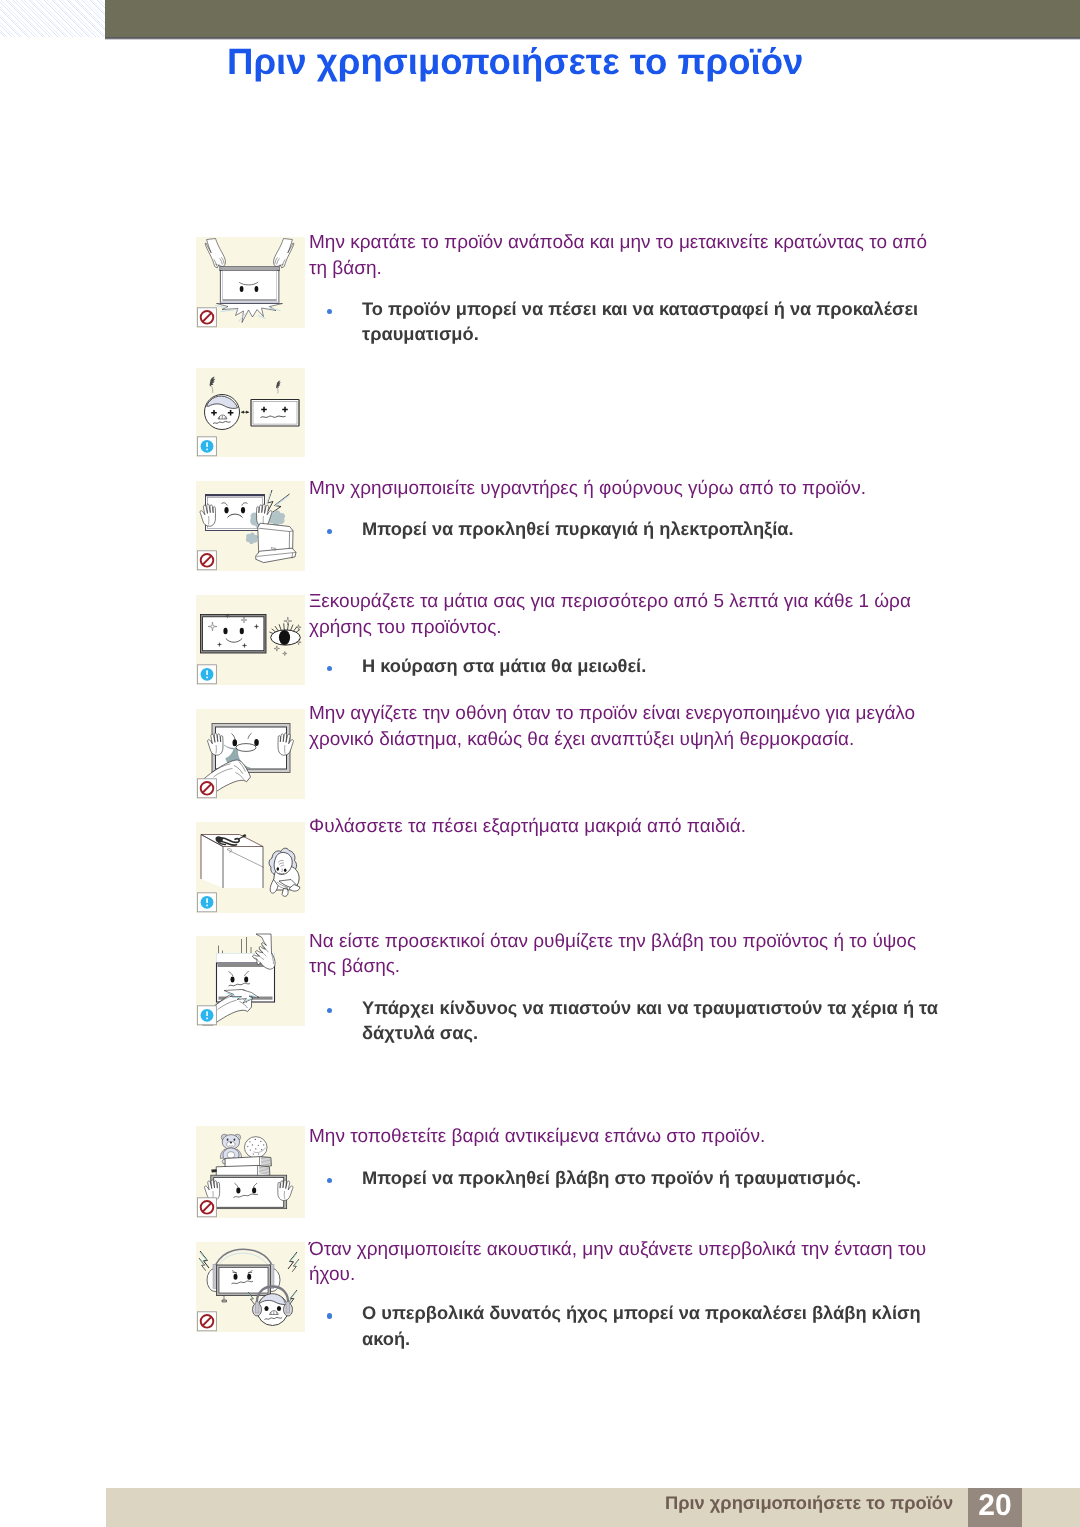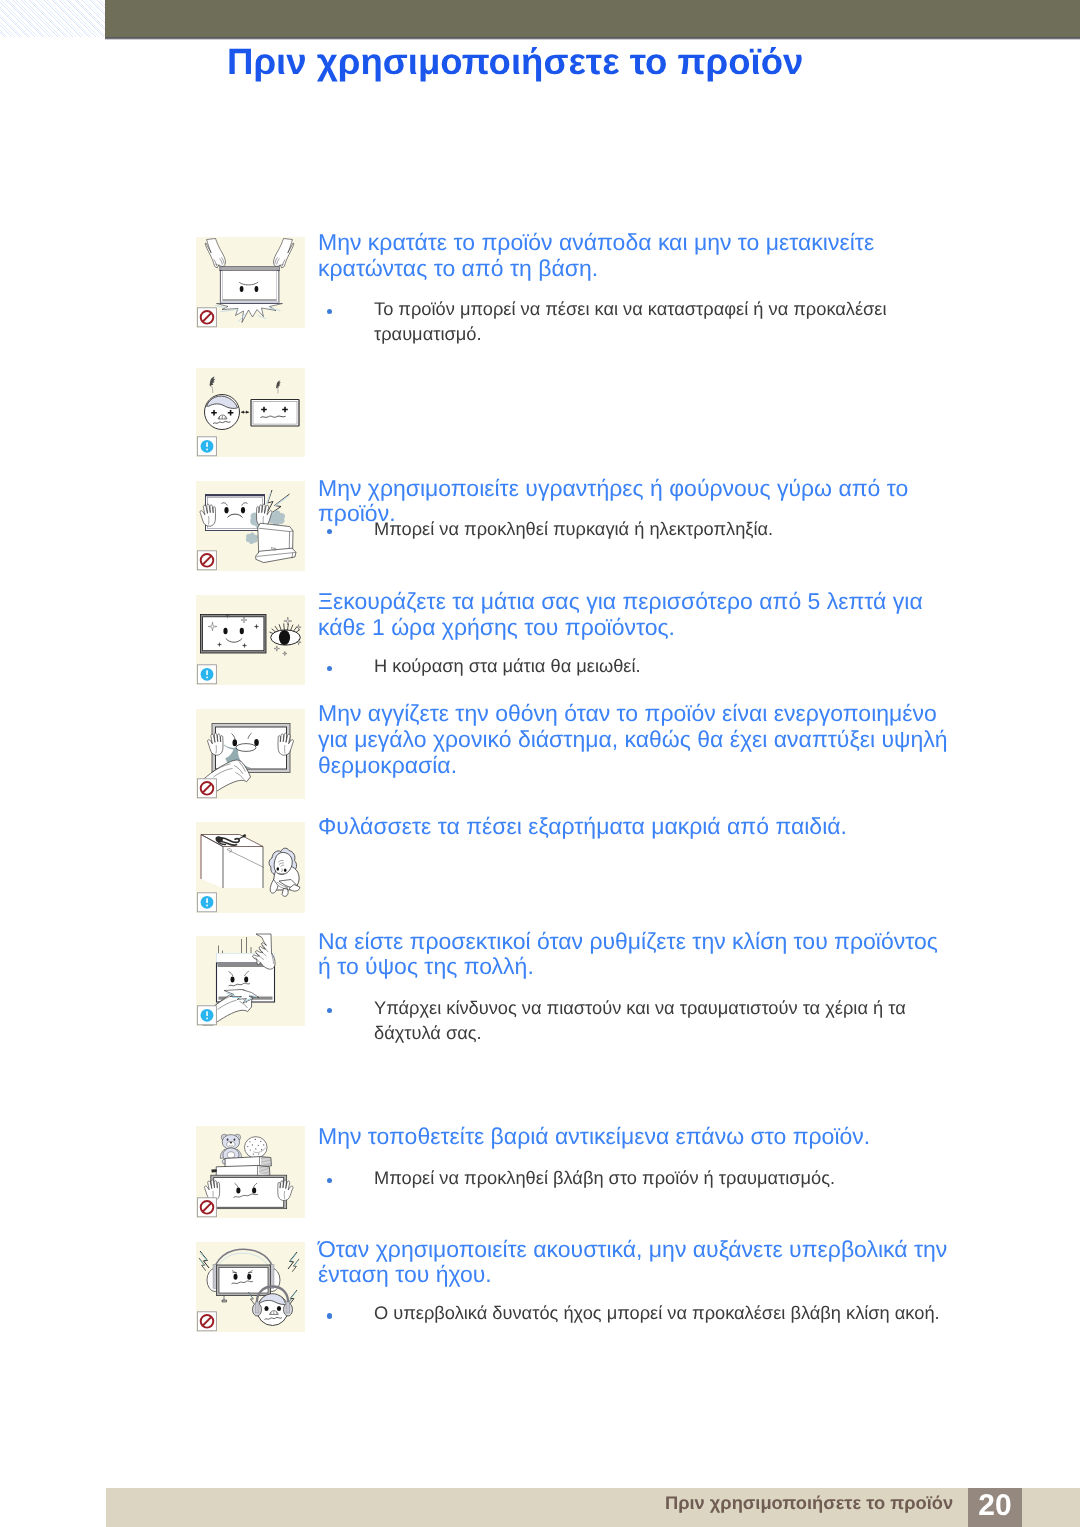--- a/index.html
+++ b/index.html
@@ -6,24 +6,24 @@
   *{-webkit-font-smoothing:antialiased;text-rendering:geometricPrecision;}
   body{width:1080px;height:1527px;background:#fff;font-family:"Liberation Sans",sans-serif;overflow:hidden;}
   .page{position:absolute;left:0;top:0;width:972px;height:1527px;}
   .hatch{position:absolute;left:0;top:0;width:105px;height:37px;
     background:repeating-linear-gradient(45deg,#fff 0 2.9px,#dfe2fb 2.9px 3.6px,#fff 3.6px 4.7px,#e3f1ff 4.7px 5.4px);}
   .topbar{position:absolute;left:105px;top:0;width:975px;height:37px;background:#6f6e58;}
   .topbarshadow{position:absolute;left:105px;top:37px;width:975px;height:3px;background:linear-gradient(#53535c,#63636b 45%,rgba(255,255,255,0));}
   .title{position:absolute;left:227px;top:41px;font-size:36.6px;font-weight:bold;color:#1a56ec;white-space:nowrap;}
   .fig{position:absolute;left:196px;width:109px;background:#faf6e4;overflow:visible;}
   .figart{position:absolute;left:0;top:0;overflow:visible;}
-  .para{position:absolute;left:318px;width:630px;font-size:23px;line-height:25.6px;color:#3b82f6;}
+  .para{position:absolute;left:309px;width:630px;font-size:19px;line-height:25.6px;color:#701a75;}
   .bullet-row{position:absolute;left:327px;width:630px;font-size:18.25px;line-height:25.6px;color:#3b3b3b;}
   .dot{position:absolute;left:0;top:13.2px;width:5.2px;height:5.2px;border-radius:50%;background:#3c7ddb;}
-  .btext{display:block;margin-left:47px;}
+  .btext{display:block;margin-left:35px;font-weight:bold;}
   .footerbar{position:absolute;left:106px;top:1488px;width:974px;height:39px;background:#dcd5c2;}
   .footertext{position:absolute;left:665px;top:1492px;font-size:18.3px;font-weight:bold;color:#6f5c53;white-space:nowrap;}
   .pagenum{position:absolute;left:968px;top:1488px;width:54px;height:39px;background:#95887f;color:#fff;font-size:30px;font-weight:bold;display:flex;align-items:center;justify-content:center;padding-bottom:4px;box-sizing:border-box;}
 </style>
 </head>
 <body>
 
 <div class="page">
   <div class="hatch"></div>
   <div class="topbar"></div>
@@ -465,21 +465,21 @@
       <span class="dot"></span>
       <span class="btext">Μπορεί να προκληθεί πυρκαγιά ή ηλεκτροπληξία.</span>
     </div>
   <div class="para" style="top:589.3px">Ξεκουράζετε τα μάτια σας για περισσότερο από 5 λεπτά για κάθε 1 ώρα χρήσης του προϊόντος.</div>
   <div class="bullet-row" style="top:653.1px">
       <span class="dot"></span>
       <span class="btext">Η κούραση στα μάτια θα μειωθεί.</span>
     </div>
   <div class="para" style="top:701.4px">Μην αγγίζετε την οθόνη όταν το προϊόν είναι ενεργοποιημένο για μεγάλο χρονικό διάστημα, καθώς θα έχει αναπτύξει υψηλή θερμοκρασία.</div>
   <div class="para" style="top:814.4px">Φυλάσσετε τα πέσει εξαρτήματα μακριά από παιδιά.</div>
-  <div class="para" style="top:928.8px">Να είστε προσεκτικοί όταν ρυθμίζετε την κλίση του προϊόντος ή το ύψος της πολλή.</div>
+  <div class="para" style="top:928.8px">Να είστε προσεκτικοί όταν ρυθμίζετε την βλάβη του προϊόντος ή το ύψος της βάσης.</div>
   <div class="bullet-row" style="top:994.6px">
       <span class="dot"></span>
       <span class="btext">Υπάρχει κίνδυνος να πιαστούν και να τραυματιστούν τα χέρια ή τα δάχτυλά σας.</span>
     </div>
   <div class="para" style="top:1123.5px">Μην τοποθετείτε βαριά αντικείμενα επάνω στο προϊόν.</div>
   <div class="bullet-row" style="top:1164.6px">
       <span class="dot"></span>
       <span class="btext">Μπορεί να προκληθεί βλάβη στο προϊόν ή τραυματισμός.</span>
     </div>
   <div class="para" style="top:1236.7px">Όταν χρησιμοποιείτε ακουστικά, μην αυξάνετε υπερβολικά την ένταση του ήχου.</div>

